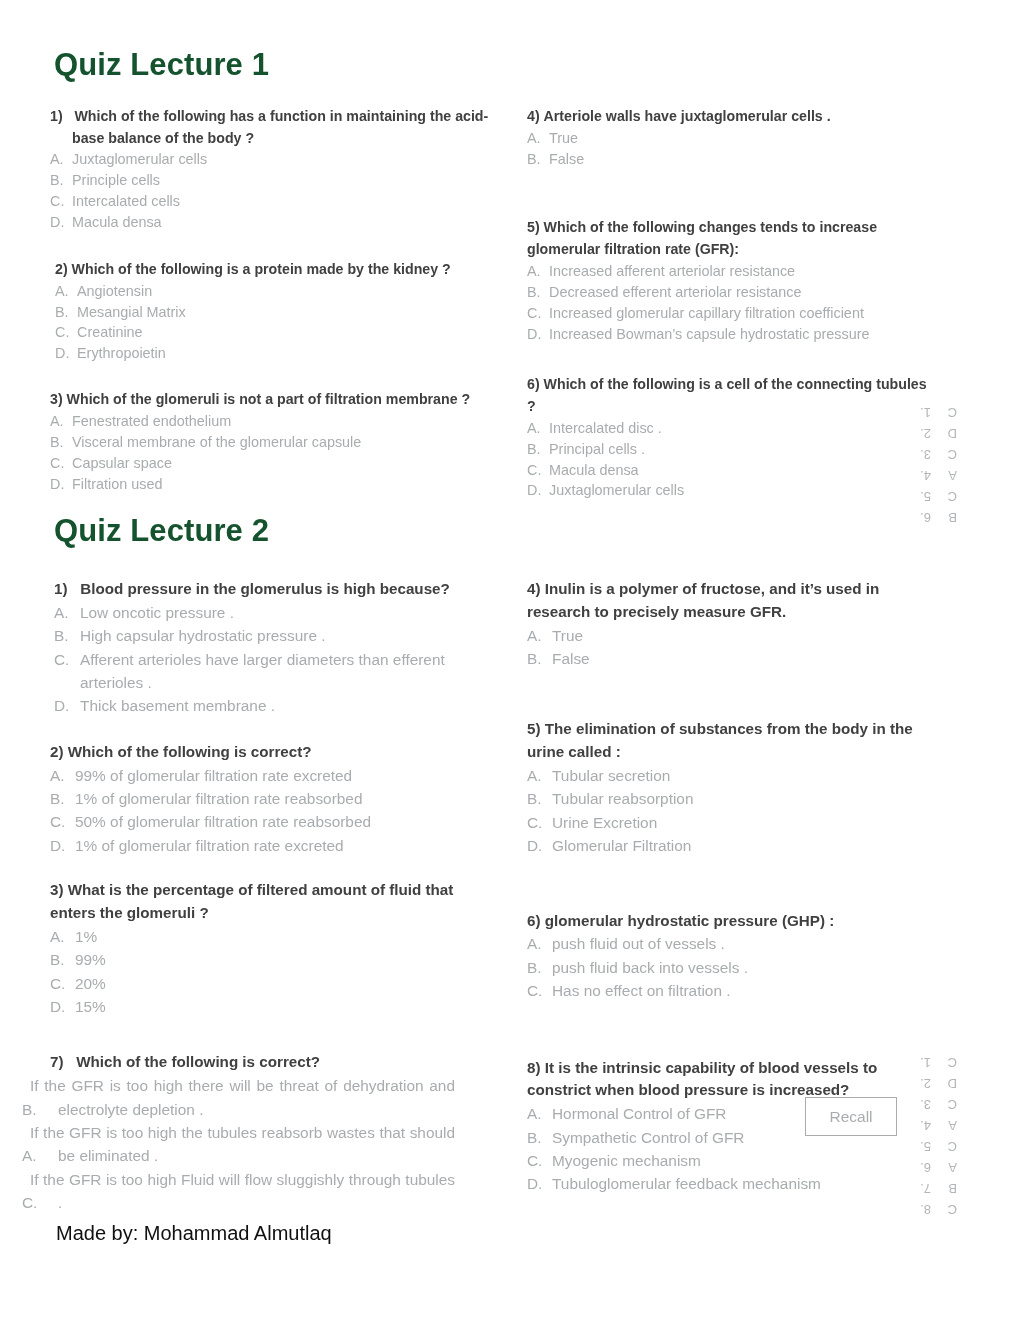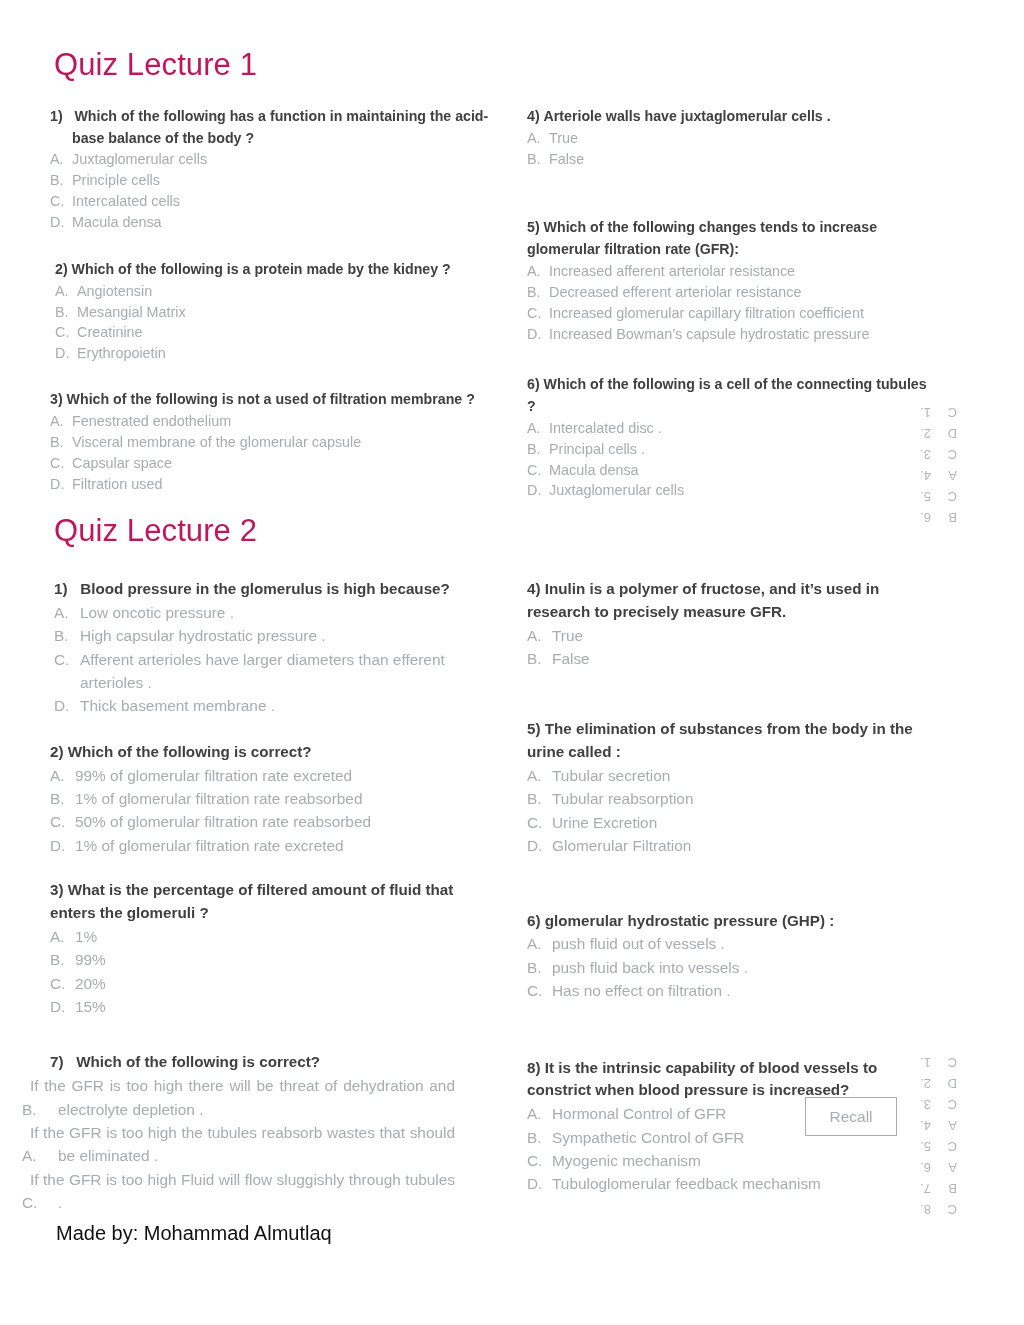--- a/index.html
+++ b/index.html
@@ -18,22 +18,22 @@
   .page {
     position: absolute;
     inset: 0;
     background: #ffffff;
   }
 
   
   .quiz-title {
     position: absolute;
     font-size: 31px;
-    font-weight: 400;
-    color: #be185d;
+    font-weight: 700;
+    color: #14532d;
     letter-spacing: 0.1px;
     white-space: nowrap;
   }
   #title-quiz-1 { left: 54px; top: 47px; }
   #title-quiz-2 { left: 54px; top: 513px; }
 
   
   .col { position: absolute; }
   #q1-left  { left: 50px;  top: 106px; width: 450px; }
   #q1-right { left: 527px; top: 106px; width: 400px; }
@@ -171,21 +171,21 @@
             <span class="lbl" style="min-width: 22px;">C.</span>
             <span class="txt">Creatinine</span>
           </li>
           <li class="opt">
             <span class="lbl" style="min-width: 22px;">D.</span>
             <span class="txt">Erythropoietin</span>
           </li>
         </ul>
       </div>
       <div class="qblock" style="margin-top: 25px;">
-        <p class="qtext"><span>3)</span><span>&nbsp;</span><span>Which of the following is not a used of filtration membrane ?</span></p>
+        <p class="qtext"><span>3)</span><span>&nbsp;</span><span>Which of the glomeruli is not a part of filtration membrane ?</span></p>
         <ul class="opts">
           <li class="opt">
             <span class="lbl" style="min-width: 22px;">A.</span>
             <span class="txt">Fenestrated endothelium</span>
           </li>
           <li class="opt">
             <span class="lbl" style="min-width: 22px;">B.</span>
             <span class="txt">Visceral membrane of the glomerular capsule</span>
           </li>
           <li class="opt">

